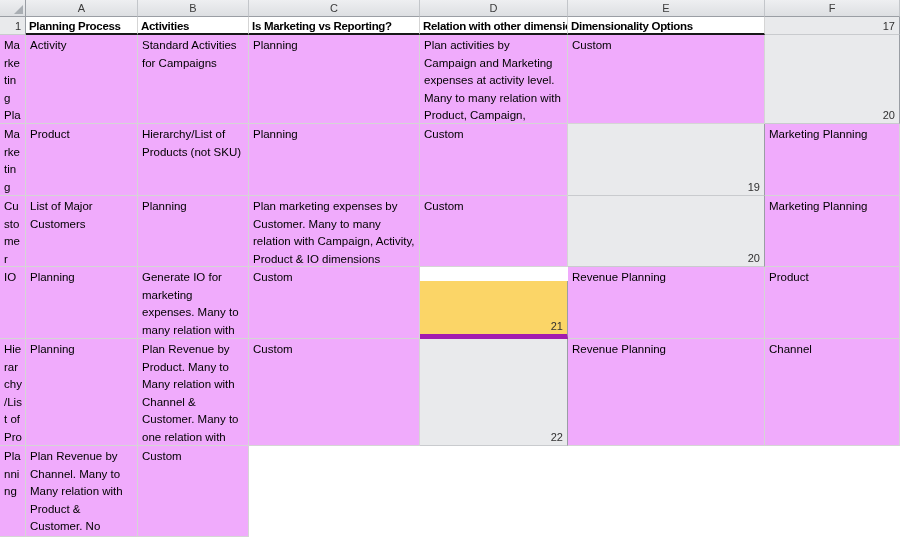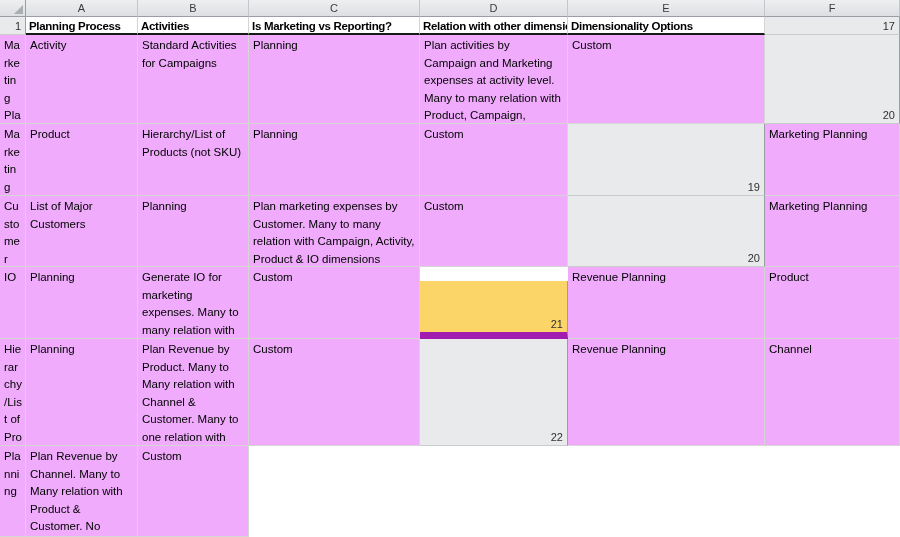--- a/index.html
+++ b/index.html
@@ -39,21 +39,21 @@
   .rn {
     background:#E9EAEC;
     border-right:1px solid #9A9EA4;
     border-bottom:1px solid #C9CBCE;
     font-size:11px; color:#303030;
     display:flex; align-items:flex-end; justify-content:flex-end;
     padding:0 4px 2px 0;
   }
   .rn.hl {
     background:var(--hl, #FBD567);
-    border-bottom:7px solid #a21caf;
+    border-bottom:5px solid #a21caf;
     margin-top:14px;
   }
   
   .hc {
     background:#fff;
     font-weight:bold;
     font-size:11.5px;
     letter-spacing:-0.3px;
     border-right:1px solid #D5D5D5;
     border-bottom:2px solid #181818;

